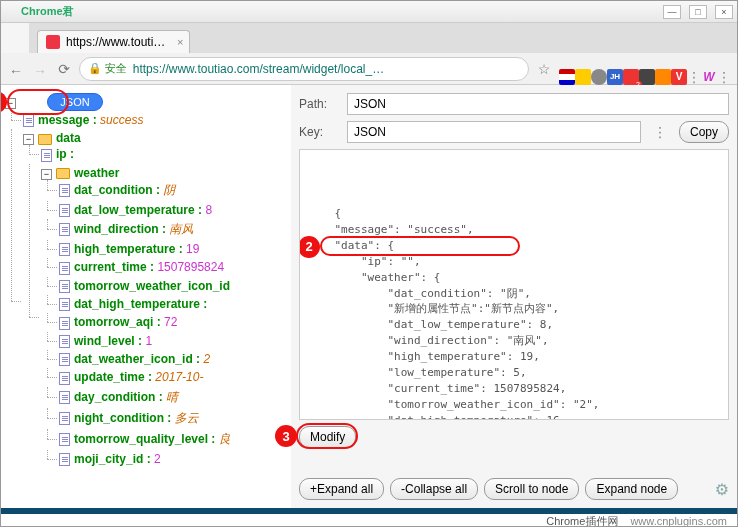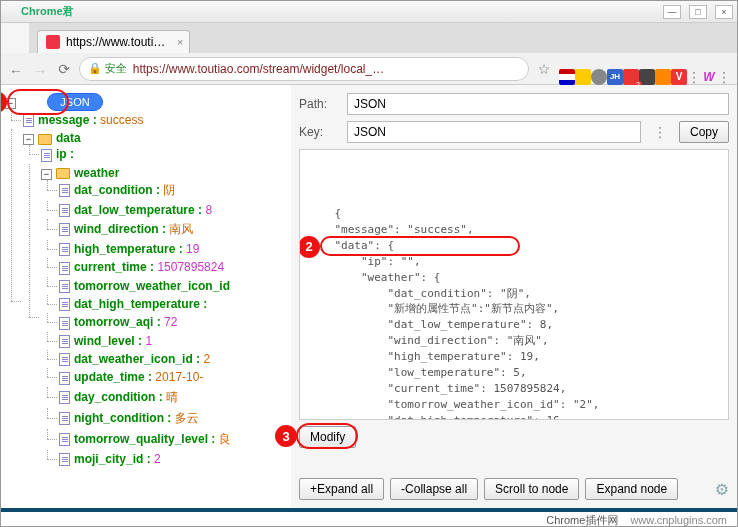--- a/index.html
+++ b/index.html
@@ -11,21 +11,21 @@
 
 .tabs { height: 30px; background: #dedede; display: flex; align-items: flex-end; padding-left: 8px; margin-left: 28px; }
 .tab { background: #f7f7f7; border: 1px solid #bbb; border-bottom: none; border-radius: 4px 4px 0 0; padding: 4px 24px 4px 8px; font-size: 12px; display: flex; align-items: center; gap: 6px; position: relative; }
 .tab .favicon { width: 14px; height: 14px; background: #e34; border-radius: 2px; }
 .tab .close { position: absolute; right: 6px; font-size: 11px; color: #888; }
 
 .addrbar { height: 32px; background: #f1f1f1; border-bottom: 1px solid #ccc; display: flex; align-items: center; padding: 0 6px; gap: 6px; }
 .navicon { width: 18px; height: 18px; display: flex; align-items: center; justify-content: center; color: #777; font-size: 14px; cursor: pointer; }
 .urlbox { flex: 1; height: 24px; border: 1px solid #ccc; border-radius: 12px; background: #fff; display: flex; align-items: center; padding: 0 8px; font-size: 12px; color: #888; gap: 6px; overflow: hidden; }
 .urlbox .secure { color: #2a8a2a; font-size: 11px; display: flex; align-items: center; gap: 3px; }
-.urlbox .url { color: #7f1d1d; white-space: nowrap; }
+.urlbox .url { color: #0f766e; white-space: nowrap; }
 .exticons { display: flex; align-items: center; margin-top: 16px; }
 .ext { width: 16px; height: 16px; border-radius: 2px; }
 .ext.flag { background: linear-gradient(#c00 33%, #fff 33% 66%, #00c 66%); }
 .ext.star { background: #ffcc00; }
 .ext.circ { background: #888; border-radius: 50%; }
 .ext.jh { background: #3366cc; color:#fff; font-size:8px; line-height:16px; text-align:center; font-weight:bold; }
 .ext.red { background: #e33; position:relative; }
 .ext.red::after { content:"2"; position:absolute; bottom:-3px; right:-3px; background:#e33; color:#fff; font-size:7px; border-radius:6px; padding:0 2px; }
 .ext.pad { background: #444; }
 .ext.orange { background: #f80; }
@@ -43,36 +43,36 @@
 
 .tree ul { list-style: none; padding-left: 18px; }
 .tree li { position: relative; padding: 2px 0; white-space: nowrap; }
 .tree li::before { content: ""; position: absolute; left: -12px; top: 0; bottom: 50%; border-left: 1px dotted #aaa; }
 .tree li::after { content: ""; position: absolute; left: -12px; top: 50%; width: 10px; border-top: 1px dotted #aaa; }
 .toggle { display: inline-block; width: 11px; height: 11px; border: 1px solid #888; font-size: 9px; line-height: 9px; text-align: center; margin-right: 4px; background: #fff; cursor: pointer; }
 .folder-icon { display:inline-block; width:14px; height:11px; background:#fc6; border:1px solid #c90; border-radius:1px; margin-right:4px; vertical-align:middle; }
 .file-icon { display:inline-block; width:11px; height:13px; background:#fff; border:1px solid #88c; margin-right:4px; vertical-align:middle; position:relative; }
 .file-icon::after { content:""; position:absolute; top:3px; left:2px; width:6px; height:1px; background:#88c; box-shadow:0 2px #88c, 0 4px #88c; }
 .key { color: #080; font-weight: bold; }
-.val-str { color: #c60; }
+.val-str { color: #c60; font-style: italic; }
 .val-num { color: #c3c; }
 
 .right-panel { flex: 1; background: #f5f5f5; padding: 8px; display: flex; flex-direction: column; gap: 6px; position: relative; }
 .field-row { display: flex; align-items: center; gap: 8px; font-size: 12px; }
 .field-row label { width: 40px; color: #555; }
 .field-row input { flex: 1; height: 22px; border: 1px solid #bbb; background: #fff; padding: 0 6px; font-size: 12px; }
-.btn { border: 1px solid #999; background: linear-gradient(#fdfdfd,#e8e8e8); padding: 3px 10px; font-size: 12px; cursor: pointer; border-radius: 2px; }
+.btn { border: 1px solid #999; background: linear-gradient(#fdfdfd,#e8e8e8); padding: 3px 10px; font-size: 12px; cursor: pointer; border-radius: 10px; }
 .vdots { color: #888; padding: 0 4px; font-size: 14px; }
 
 .json-text { flex: 1; background: #fff; border: 1px solid #ccc; padding: 8px; font-family: Consolas, monospace; font-size: 11px; color: #555; white-space: pre; overflow: auto; position: relative; line-height: 1.45; }
 
 .bottom-row { display: flex; gap: 6px; align-items: center; margin-top: 24px; }
 .gear { margin-left: auto; color: #8aa; font-size: 16px; }
 
-.footer { height: 20px; background: #fff; display: flex; align-items: center; justify-content: flex-end; padding: 0 10px; font-size: 11px; color: #555; gap: 12px; border-top: 4px solid #0c4a6e; }
+.footer { height: 20px; background: #fff; display: flex; align-items: center; justify-content: flex-end; padding: 0 10px; font-size: 11px; color: #555; gap: 12px; border-top: 6px solid #0c4a6e; }
 .footer .cn { color: #888; }
 
 </style>
 </head>
 <body>
 
 <div class="titlebar">
   <span class="brand">Chrome君</span>
   <span class="winbtn">—</span>
   <span class="winbtn">□</span>

